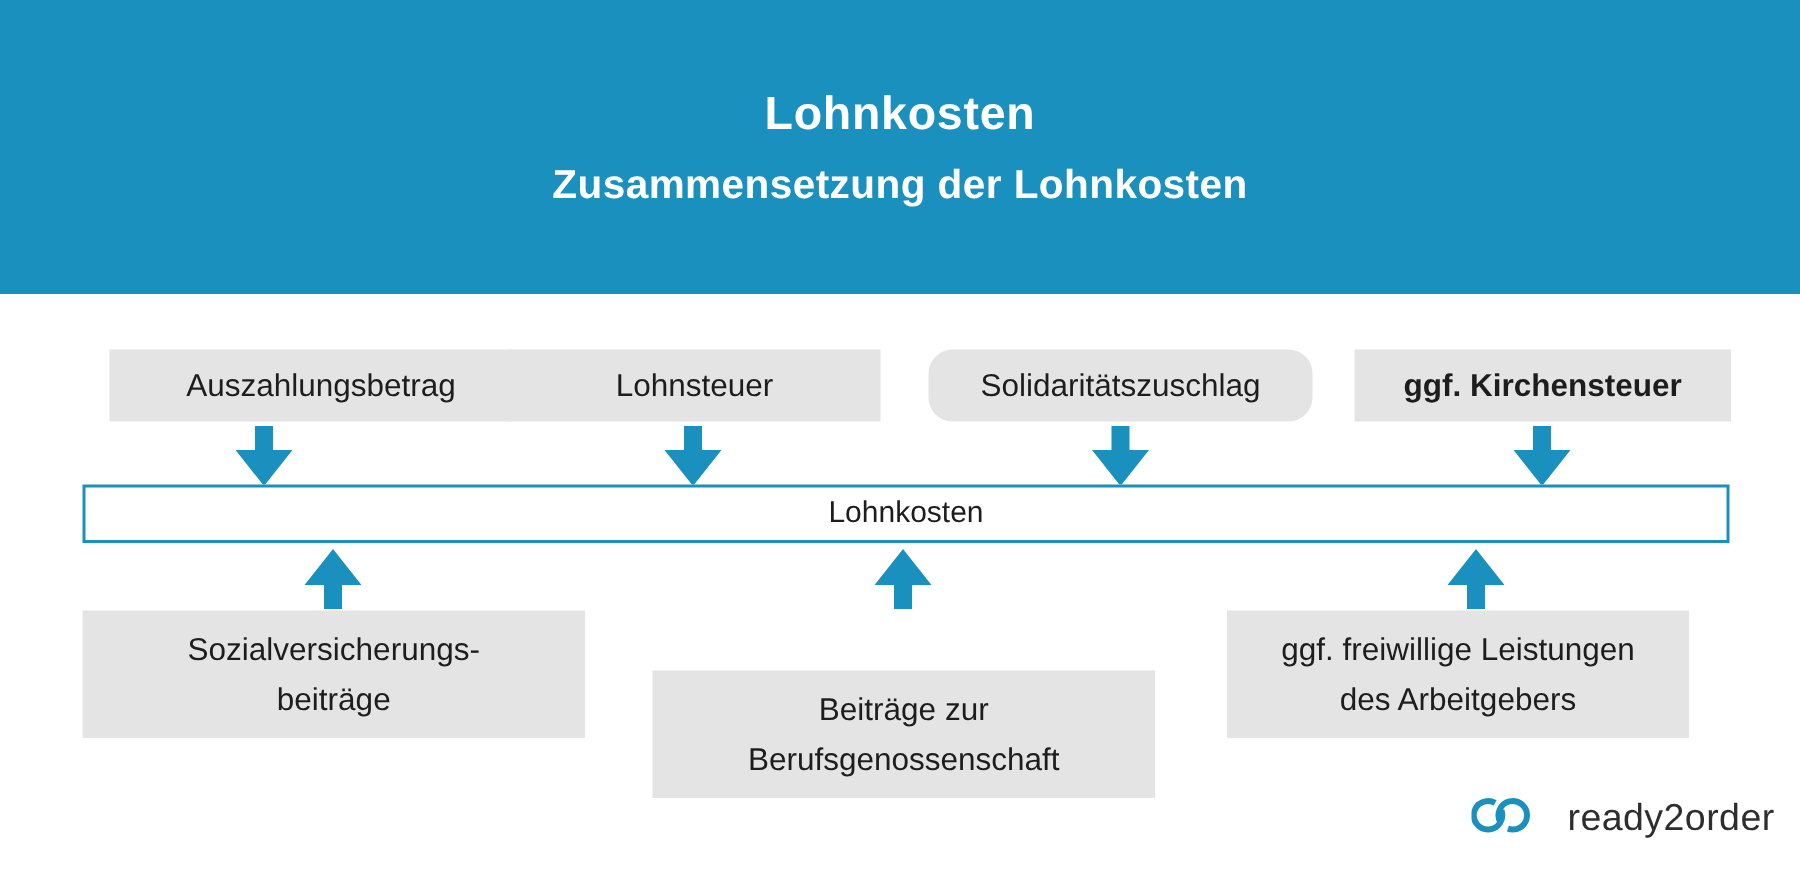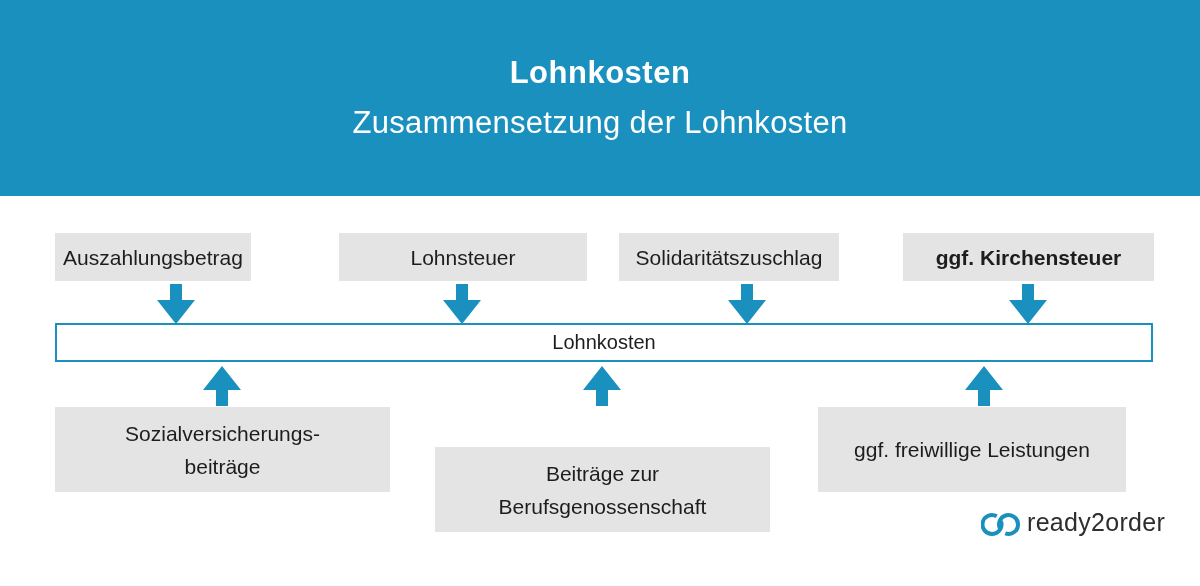--- a/index.html
+++ b/index.html
@@ -8,57 +8,57 @@
     font-family:"Liberation Sans", sans-serif;overflow:hidden;
     --accent:#1a90be; --boxgray:#e4e4e4; --textdark:#1d1d1d;
   }
   .banner{
     position:absolute;left:0;top:0;width:1200px;height:196px;
     background:var(--accent);color:#ffffff;
     display:flex;flex-direction:column;align-items:center;justify-content:center;
     gap:14px;text-align:center;
   }
   .banner .title{font-size:31px;font-weight:bold;letter-spacing:.5px;}
-  .banner .subtitle{font-size:31px;font-weight:normal;letter-spacing:.3px;}
+  .banner .subtitle{font-size:27px;font-weight:bold;letter-spacing:.3px;}
   .gbox{
     position:absolute;background:var(--boxgray);color:var(--textdark);
     display:flex;flex-direction:column;align-items:center;justify-content:center;
     text-align:center;font-size:21px;line-height:33px;
   }
   .center-box{
     position:absolute;left:55px;top:323px;width:1094px;height:35px;
     background:#ffffff;border:2px solid var(--accent);
     display:flex;align-items:center;justify-content:center;
     font-size:20px;color:var(--textdark);
   }
   .arrow{position:absolute;width:38px;height:40px;}
   .arrow svg{display:block;}
   .arrow path{fill:var(--accent);}
   .logo{
-    position:absolute;left:981px;top:508px;height:40px;
-    display:flex;align-items:flex-start;gap:6px;
+    position:absolute;left:981px;top:520px;height:40px;
+    display:flex;align-items:flex-end;gap:24px;
   }
   .logo .brand{font-size:25px;color:#2e2e2e;letter-spacing:.3px;}
   .logo svg{display:block;}
 </style>
 </head>
 <body style="--accent: #1a90be; --boxgray: #e4e4e4; --textdark: #1d1d1d;">
 
 <div class="banner">
   <div class="title">Lohnkosten</div>
   <div class="subtitle">Zusammensetzung der Lohnkosten</div>
 </div>
 
-<div class="gbox" style="left:55px;top:233px;width:196px;height:48px;">
+<div class="gbox" style="left:73px;top:233px;width:254px;height:48px;padding-left:14px;">
   <span>Auszahlungsbetrag</span>
 </div>
 <div class="gbox" style="left:339px;top:233px;width:248px;height:48px;">
   <span>Lohnsteuer</span>
 </div>
-<div class="gbox" style="left:619px;top:233px;width:220px;height:48px;">
+<div class="gbox" style="left:619px;top:233px;width:256px;height:48px;border-radius:16px;">
   <span>Solidaritätszuschlag</span>
 </div>
 <div class="gbox" style="left:903px;top:233px;width:251px;height:48px;font-weight:bold;">
   <span>ggf. Kirchensteuer</span>
 </div>
 
 <div class="arrow" style="left:157px;top:284px;">
   <svg width="38" height="40" viewBox="0 0 38 40">
       <path d="M13 0 H25 V16 H38 L19 40 L0 16 H13 Z"></path>
     </svg>
@@ -102,20 +102,21 @@
 <div class="gbox" style="left:55px;top:407px;width:335px;height:85px;">
   <span>Sozialversicherungs-</span>
   <span>beiträge</span>
 </div>
 <div class="gbox" style="left:435px;top:407px;width:335px;height:85px;margin-top:40px;">
   <span>Beiträge zur</span>
   <span>Berufsgenossenschaft</span>
 </div>
 <div class="gbox" style="left:818px;top:407px;width:308px;height:85px;">
   <span>ggf. freiwillige Leistungen</span>
+  <span>des Arbeitgebers</span>
 </div>
 
 <div class="logo">
   <span>
     <svg width="40" height="33" viewBox="0 0 40 33">
       <g fill="none" stroke="#1a90be" stroke-width="4" stroke-linecap="butt">
         <path d="M19.93 13.25 A9.5 9.5 0 1 1 15.75 8.27"></path>
         <path d="M19.27 21.25 A9.5 9.5 0 1 1 24.25 25.43"></path>
       </g>
     </svg>

